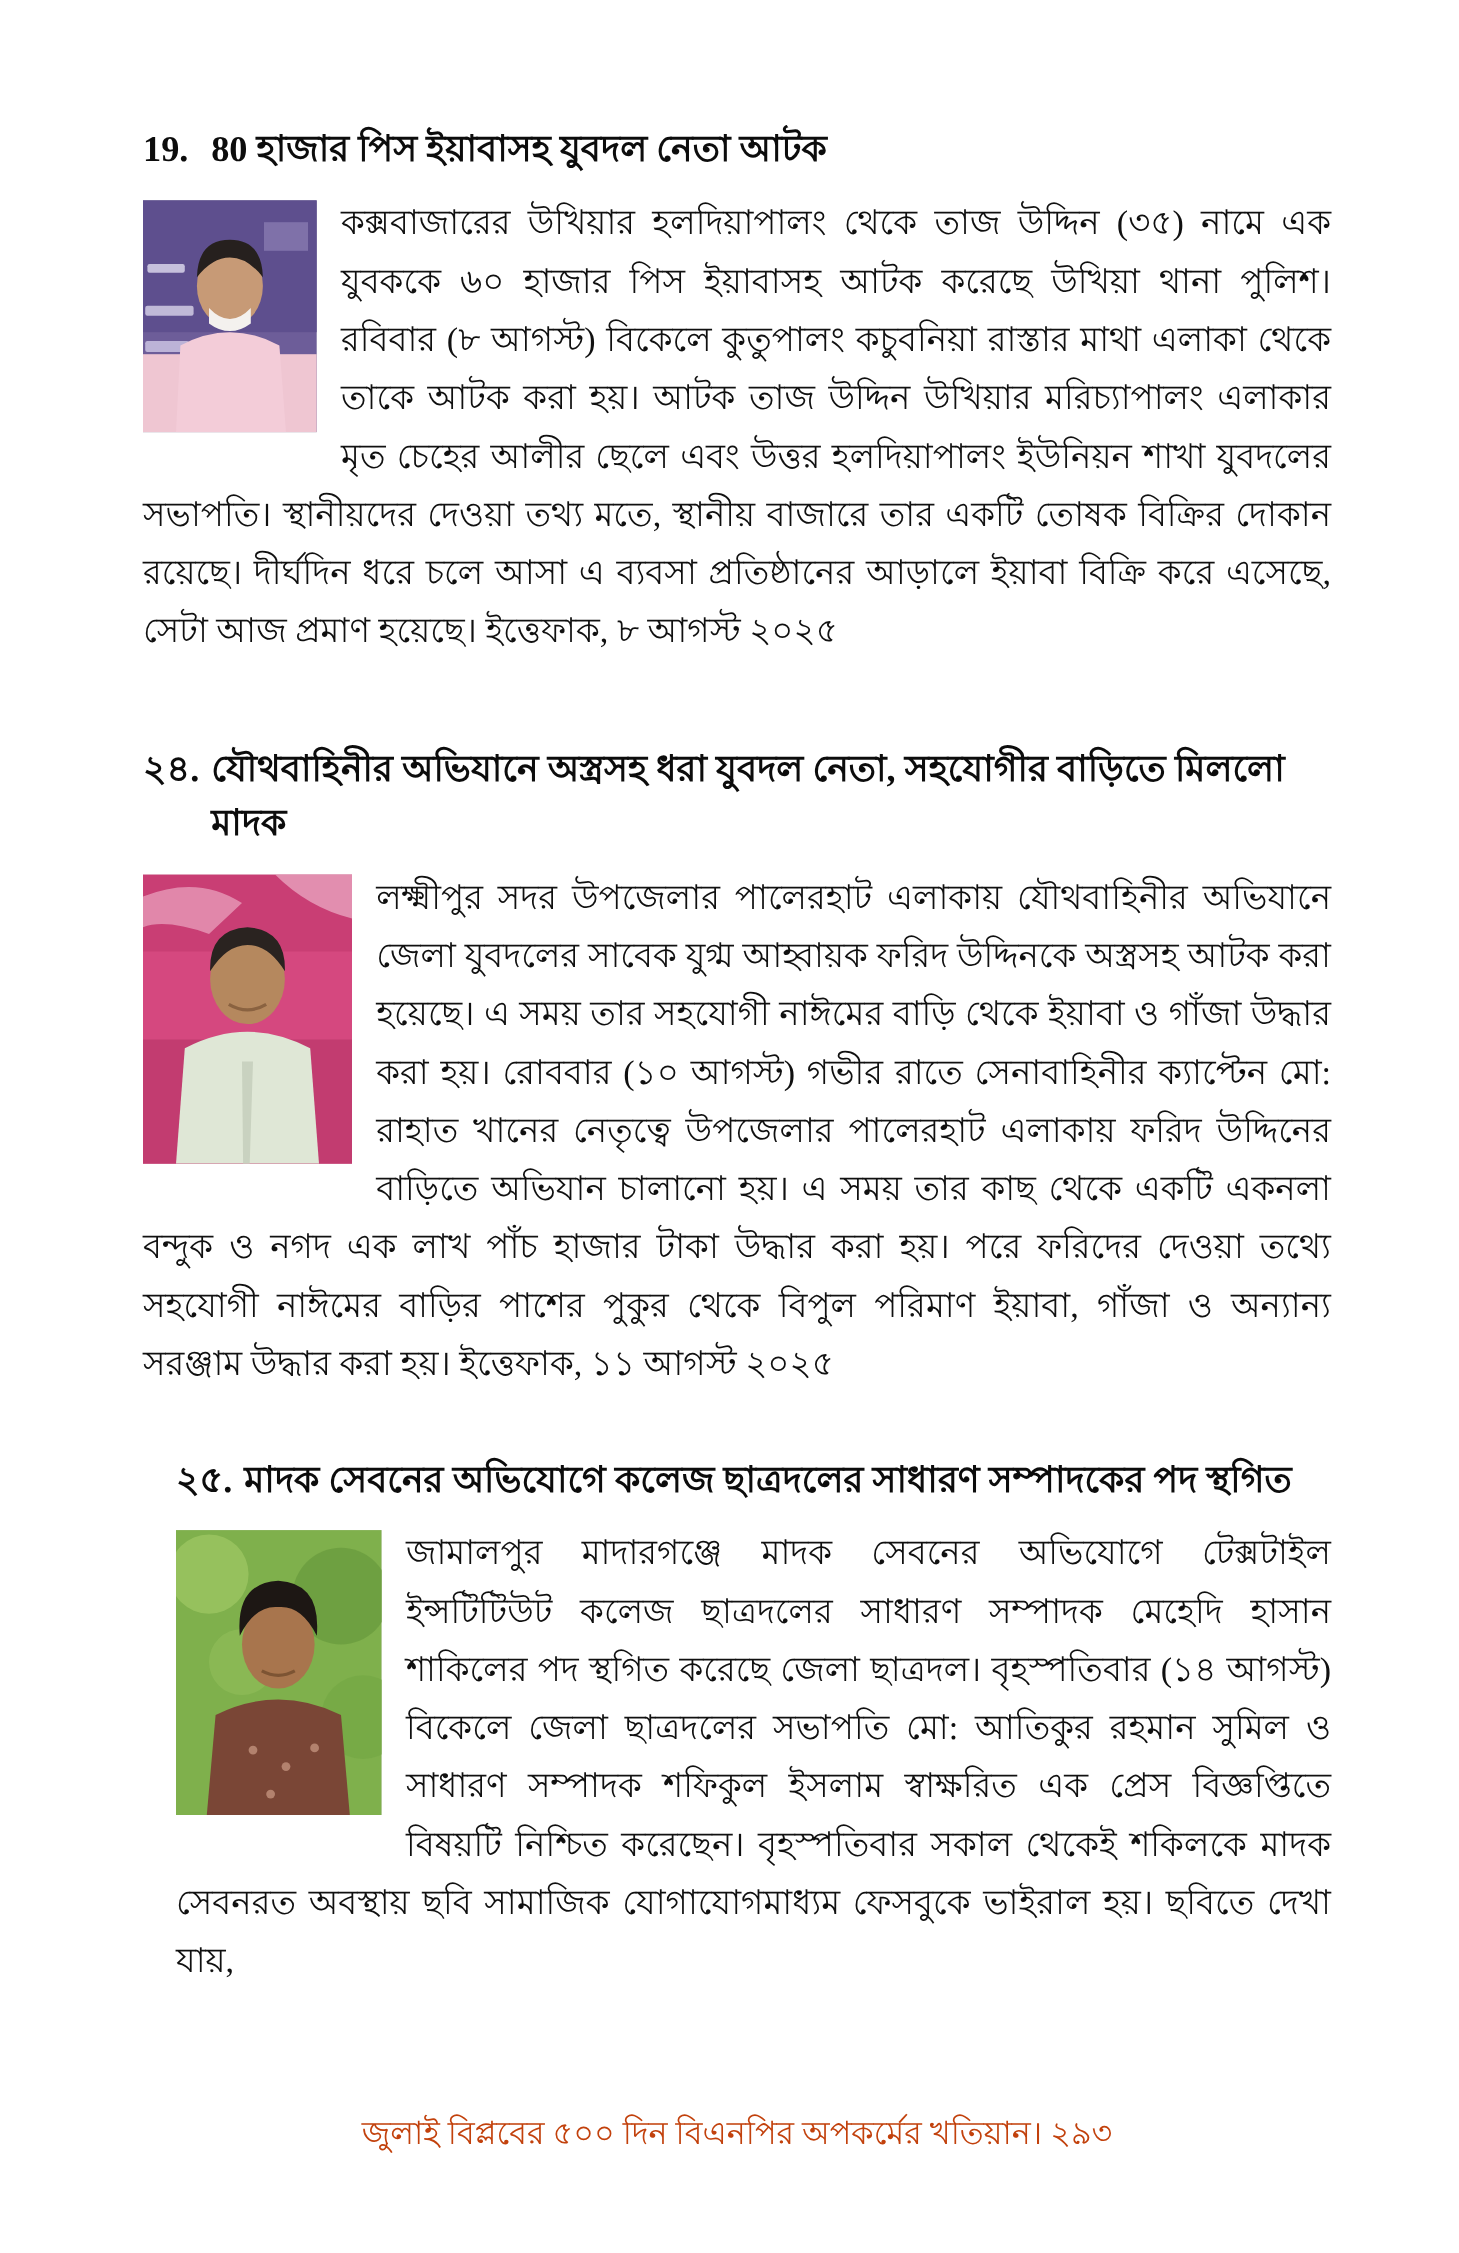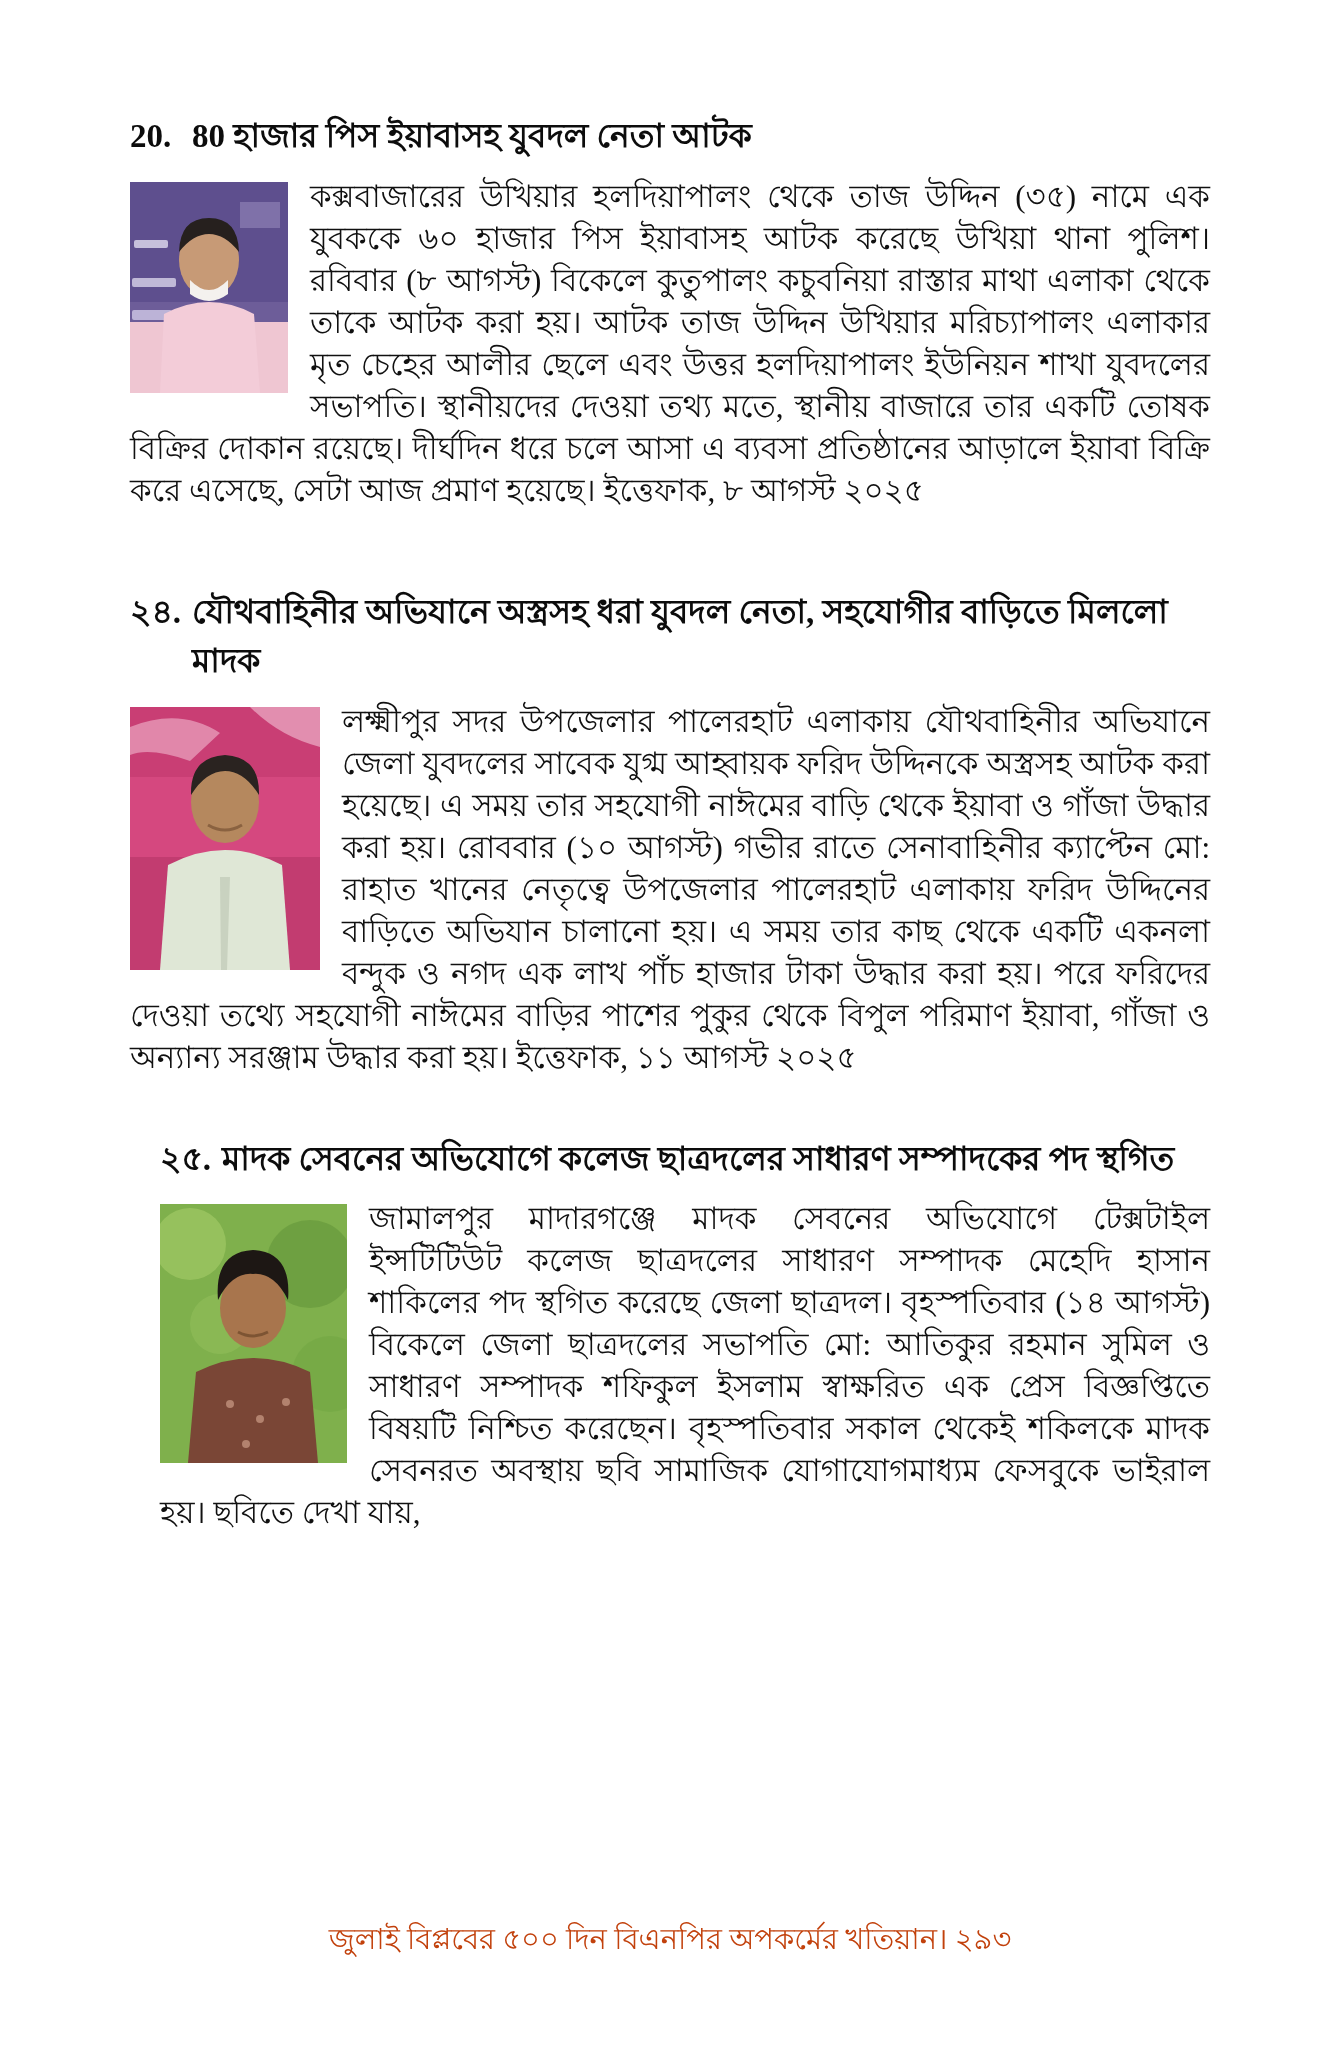--- a/index.html
+++ b/index.html
@@ -24,21 +24,21 @@
     font-size: 33px;
     line-height: 1.5;
     color: #0c0c0c;
   }
   .article-number { min-width: 62px; flex-shrink: 0; }
   .article-title { flex: 1; }
 
   .article-body {
     margin-top: 14px;
     font-size: 31px;
-    line-height: 42px;
+    line-height: 53px;
     text-align: justify;
     color: #101010;
   }
 
   .article-photo {
     float: left;
     margin: 6px 22px 8px 0;
     display: block;
     background: #ddd;
   }
@@ -62,21 +62,21 @@
     color: #c2410c;
   }
 </style>
 </head>
 <body>
 
 <div class="page">
 
   <section class="article" id="article-23">
     <div class="article-heading">
-      <span class="article-number">20.</span>
+      <span class="article-number">19.</span>
       <span class="article-title">80 হাজার পিস ইয়াবাসহ যুবদল নেতা আটক</span>
     </div>
     <div class="article-body">
       <svg class="article-photo photo-1" viewBox="0 0 158 211" xmlns="http://www.w3.org/2000/svg" preserveAspectRatio="none">
         <rect width="158" height="211" fill="#6d5d99"></rect>
         <rect x="0" y="0" width="158" height="120" fill="#5e4f8e"></rect>
         <rect x="4" y="58" width="34" height="8" rx="2" fill="#d8d3ea" opacity="0.85"></rect>
         <rect x="2" y="96" width="44" height="9" rx="2" fill="#d8d3ea" opacity="0.8"></rect>
         <rect x="2" y="128" width="40" height="10" rx="2" fill="#cfc9e6" opacity="0.8"></rect>
         <rect x="110" y="20" width="40" height="26" fill="#8d80b5" opacity="0.7"></rect>

